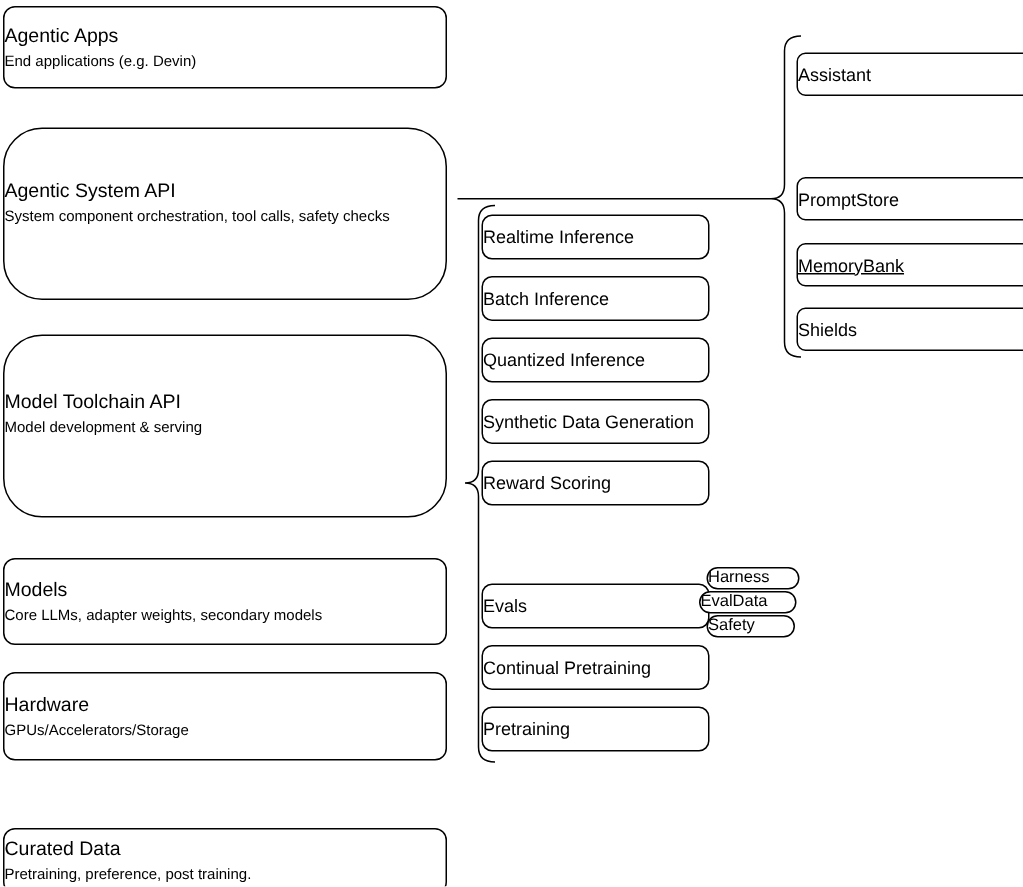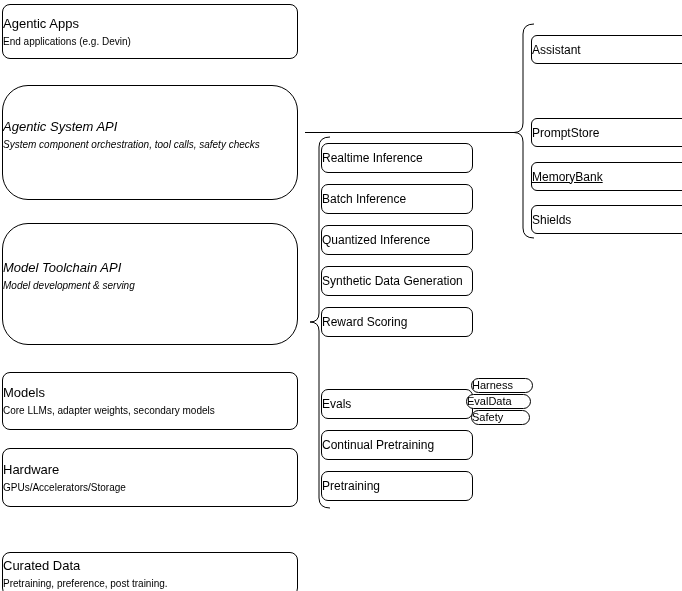--- a/index.html
+++ b/index.html
@@ -45,21 +45,20 @@
     white-space: nowrap;
   }
   .layer .subtitle {
     font-size: 10px;
     line-height: 12px;
     margin-top: 4px;
     white-space: nowrap;
   }
   .layer.tall {
     padding-bottom: 16px;
-    font-style: italic;
   }
   .service {
     left: 321px;
     width: 152px;
     height: 30px;
     border-radius: 7px;
     font-size: 12px;
     white-space: nowrap;
   }
   .component {

